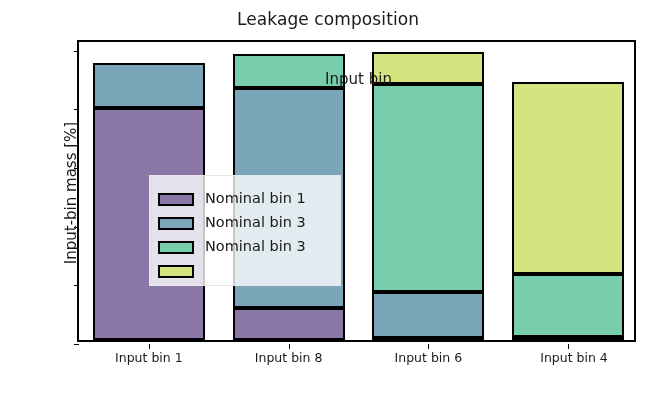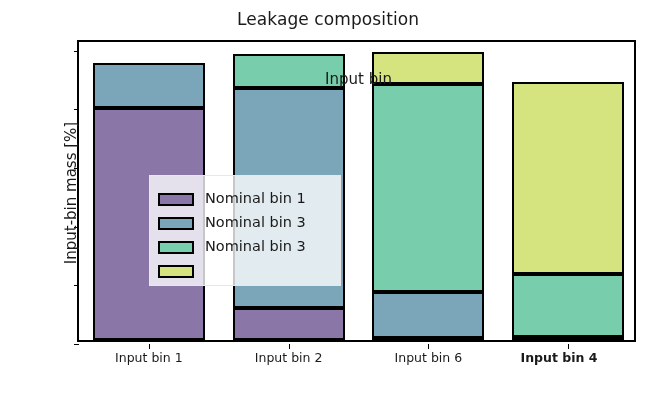--- a/index.html
+++ b/index.html
@@ -171,25 +171,25 @@
         <div class="ytick-mark" style="top: 243.359px;"></div>
         <div class="ytick-mark" style="top: 184.718px;"></div>
         <div class="ytick-mark" style="top: 126.078px;"></div>
         <div class="ytick-mark" style="top: 67.4369px;"></div>
         <div class="ytick-mark" style="top: 8.79612px;"></div>
       </div>
     <div id="xaxis-layer" style="position: absolute; left: 0px; top: 302px; width: 559px;">
         <div class="xtick-mark" style="left: 69.875px;"></div>
         <div class="xtick-label" style="left: 69.875px;">Input bin 1</div>
         <div class="xtick-mark" style="left: 209.625px;"></div>
-        <div class="xtick-label" style="left: 209.625px;">Input bin 2</div>
+        <div class="xtick-label" style="left: 209.625px;">Input bin 8</div>
         <div class="xtick-mark" style="left: 349.375px;"></div>
         <div class="xtick-label" style="left: 349.375px;">Input bin 6</div>
         <div class="xtick-mark" style="left: 489.125px;"></div>
-        <div class="xtick-label" style="left: 480px; font-weight: bold;">Input bin 4</div>
+        <div class="xtick-label" style="left: 495px;">Input bin 4</div>
       </div>
     <div id="ylabel">Input-bin mass [%]</div>
     <div id="xlabel">Input bin</div>
 
     <div id="legend">
         <div class="legend-row">
           <span class="legend-swatch" style="background: rgb(138, 119, 168);"></span>
           <span class="legend-text">Nominal bin 1</span>
         </div>
         <div class="legend-row">

